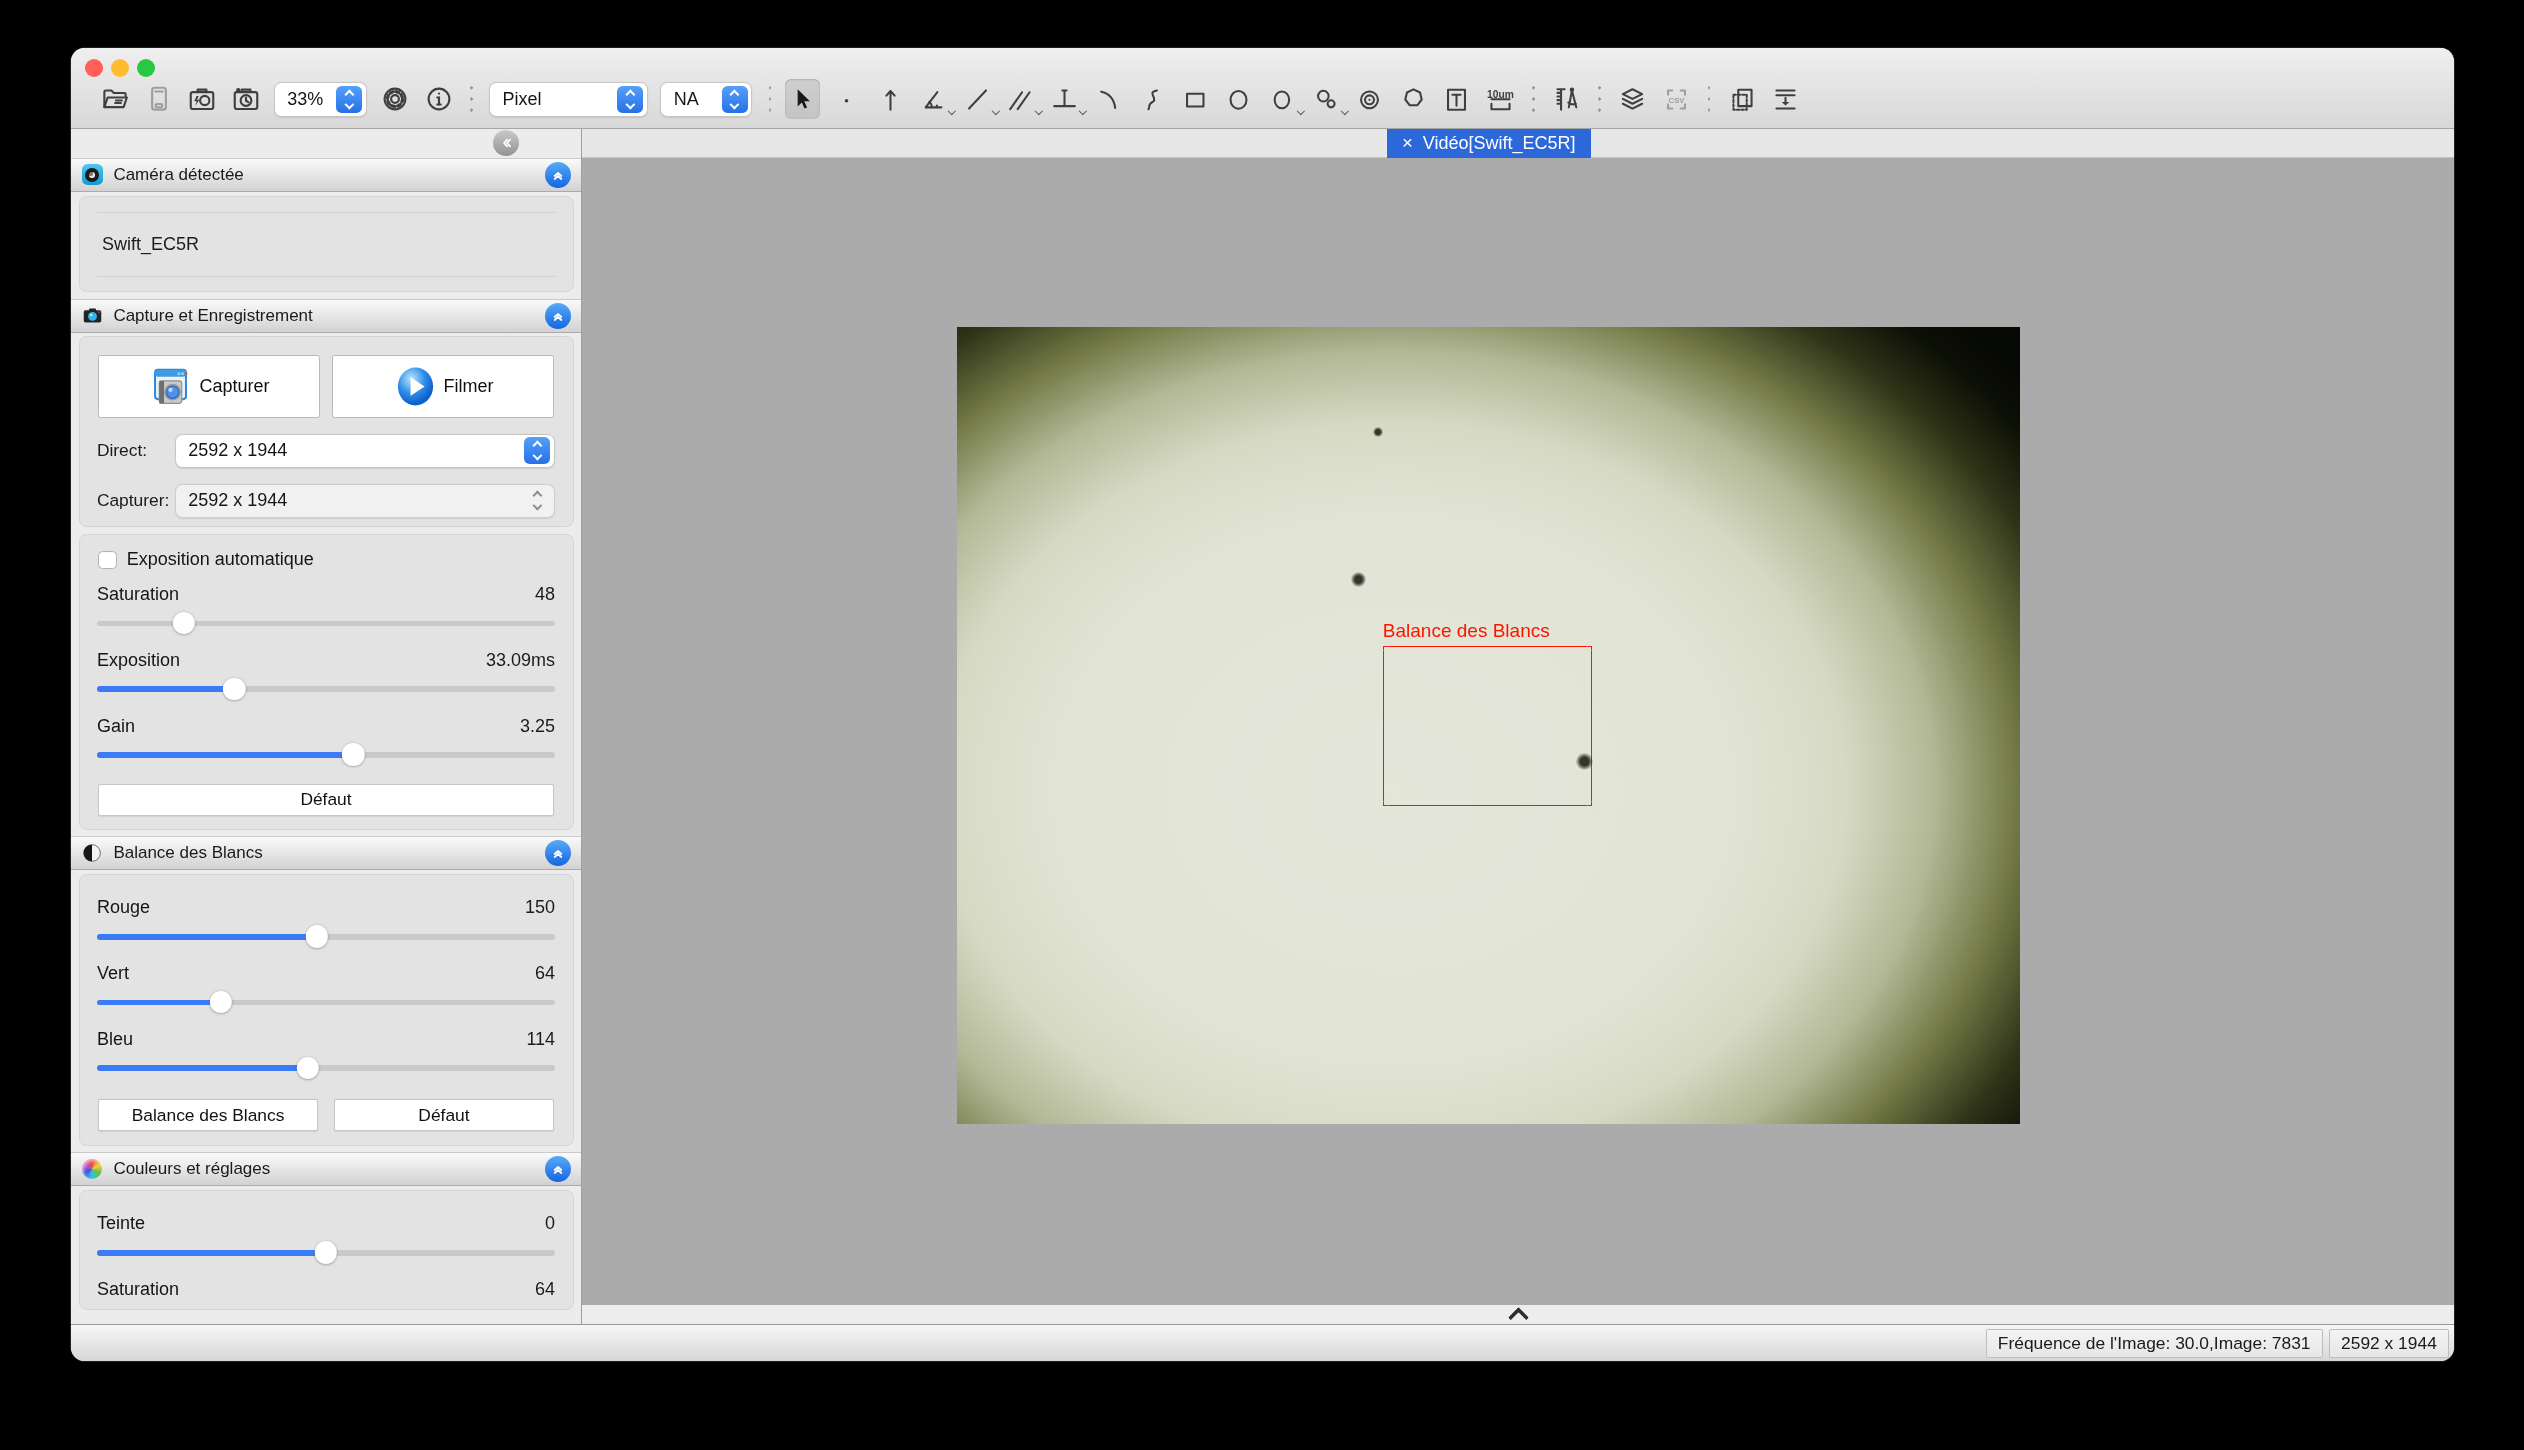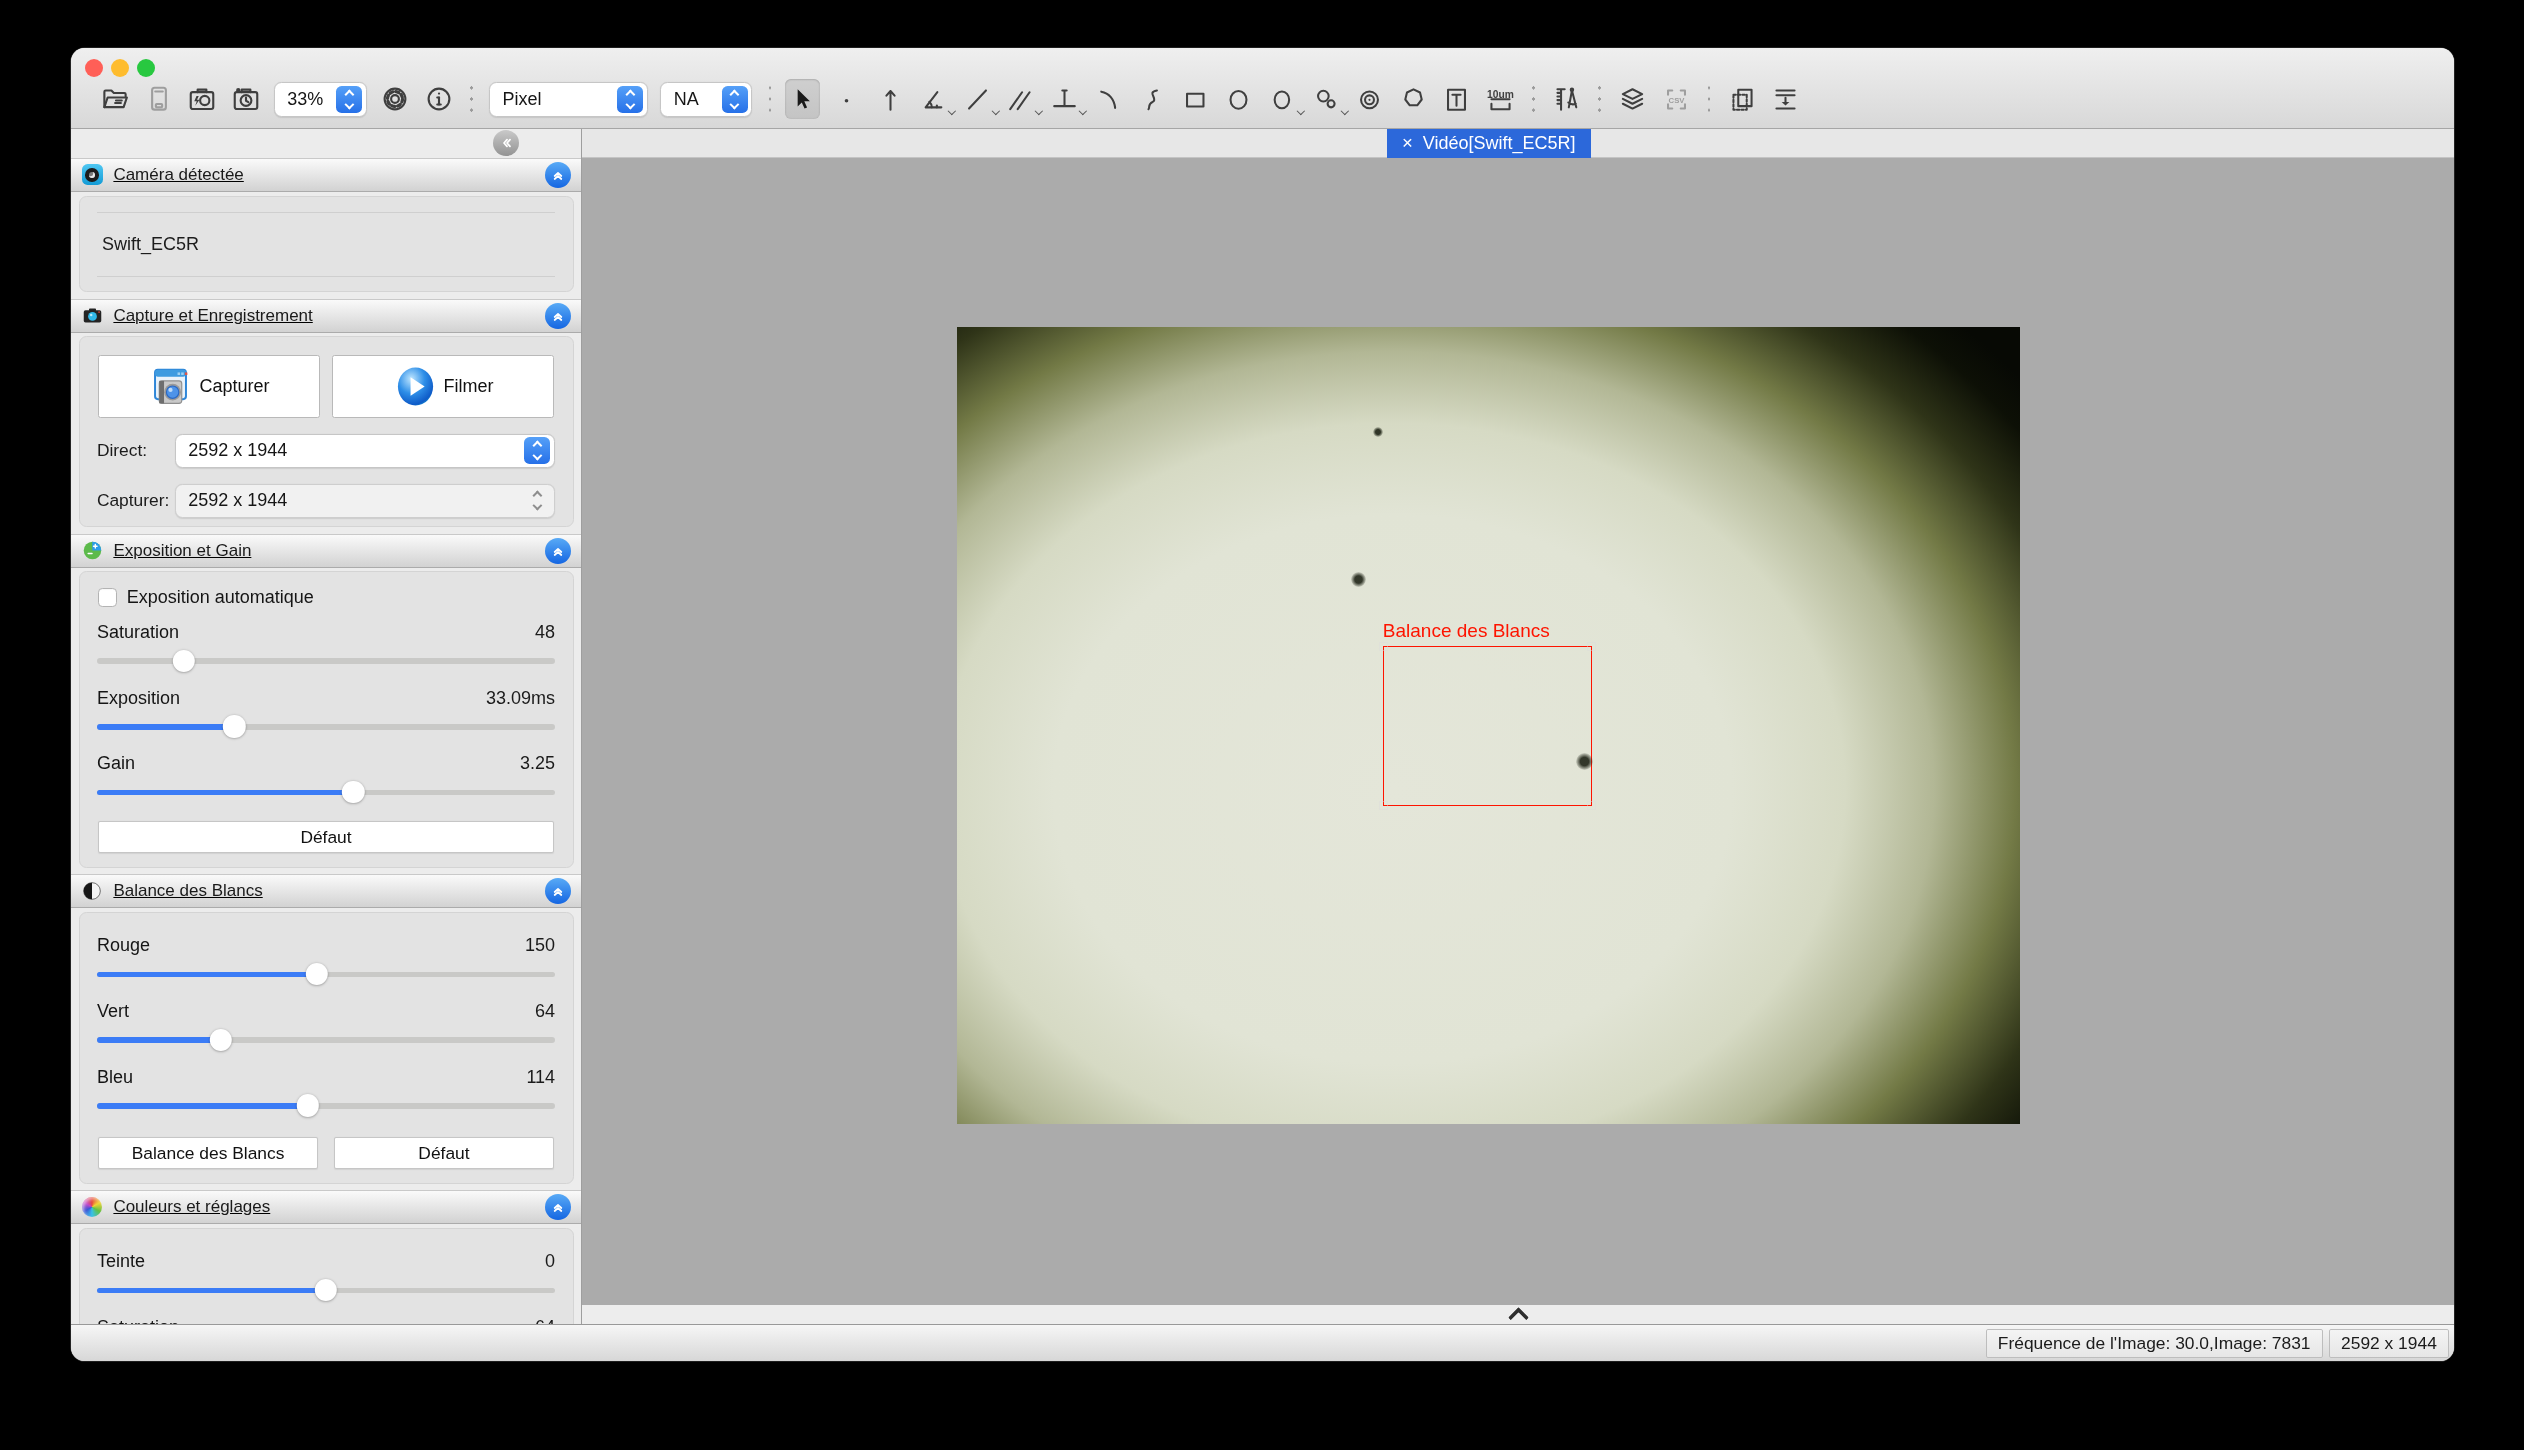--- a/index.html
+++ b/index.html
@@ -28,21 +28,21 @@
   .stepper.gray .chup{border-color:#8e8e8e;}
   .stepper.gray .chdn{border-color:#8e8e8e;}
 
   
   .content{display:flex;height:1195px;}
   .sidebar{width:511px;background:#ECECEC;border-right:1.2px solid #9E9E9E;overflow:hidden;position:relative;flex:none;}
   .side-top{height:29px;position:relative;}
   .circle-btn{width:26px;height:26px;border-radius:50%;display:flex;align-items:center;justify-content:center;}
   .collapse-all{position:absolute;right:62px;top:1.2px;background:linear-gradient(#C9C9C9,#939393);}
   .collapse-all svg{width:16px;height:16px;}
-  .panel-h{height:34px;background:linear-gradient(#FAFAFA,#D2D2D2);border-top:0.6px solid #C9C9C9;border-bottom:0.6px solid #ABABAB;display:flex;align-items:center;padding:0 10px;gap:10px;text-decoration:underline;}
+  .panel-h{height:34px;background:linear-gradient(#FAFAFA,#D2D2D2);border-top:0.6px solid #C9C9C9;border-bottom:0.6px solid #ABABAB;display:flex;align-items:center;padding:0 10px;gap:10px;}
   .panel-h .ptitle{font-size:17px;color:#1a1a1a;}
   .p-collapse{margin-left:auto;background:linear-gradient(#58AAF6,#1566E2);flex:none;}
   .p-collapse svg{width:16px;height:16px;}
   .picon{width:22.4px;height:22.4px;flex:none;display:flex;align-items:center;justify-content:center;}
   .pbody{background:#E3E3E3;border:0.6px solid #D4D4D4;border-radius:7.5px;margin:3.7px 7.5px 6.2px 7.5px;padding:8.7px 17.4px;}
 
   .cam-item{font-size:18px;color:#1c1c1c;padding:21px 5px;border-top:0.6px solid #CFCFCF;border-bottom:0.6px solid #CFCFCF;margin:13.7px 0;}
 
   .capbtn-row{display:flex;gap:12.4px;margin:8.7px 1.2px 5px 1.2px;}
   .capbtn{flex:1;height:63px;background:#fff;border:1.2px solid #B9B9B9;border-radius:2.5px;display:flex;align-items:center;justify-content:center;gap:6px;font-size:18px;color:#111;}
@@ -407,37 +407,20 @@
           <div class="select fselect dim">
             <span class="val">2592 x 1944</span>
             <span class="stepper gray">
                 <span class="chup"></span>
                 <span class="chdn"></span>
               </span>
           </div>
         </div>
       </div>
 
-      <div class="panel-h">
-        <div class="picon">
-          <svg viewBox="0 0 24 24" style="width:21px;height:21px;">
-              <circle cx="12" cy="12" r="10" fill="#5CBA4A"></circle>
-              <path d="M12 2a10 10 0 0 1 10 10L12 12z" fill="#2D9CE8"></path>
-              <path d="M12 2a10 10 0 0 1 7.07 2.93L12 12z" fill="#2D9CE8"></path>
-              <path d="M15.2 5.2v4M13.2 7.2h4" stroke="#fff" stroke-width="1.6" stroke-linecap="round"></path>
-              <path d="M7 15.5h4.5" stroke="#fff" stroke-width="1.6" stroke-linecap="round"></path>
-            </svg>
-        </div>
-        <span class="ptitle">Exposition et Gain</span>
-        <div class="circle-btn p-collapse">
-          <svg viewBox="0 0 24 24" fill="none" stroke="#fff" stroke-width="2.6" stroke-linecap="round" stroke-linejoin="round">
-              <path d="M7 13.5l5-4.5 5 4.5M7 18l5-4.5 5 4.5"></path>
-            </svg>
-        </div>
-      </div>
       <div class="pbody">
         <div class="chkrow">
           <div class="chk"></div>
           <span class="chklabel">Exposition automatique</span>
         </div>
         <div class="srow">
             <span class="slabel">Saturation</span>
             <span class="sval">48</span>
           </div>
         <div class="slider">

